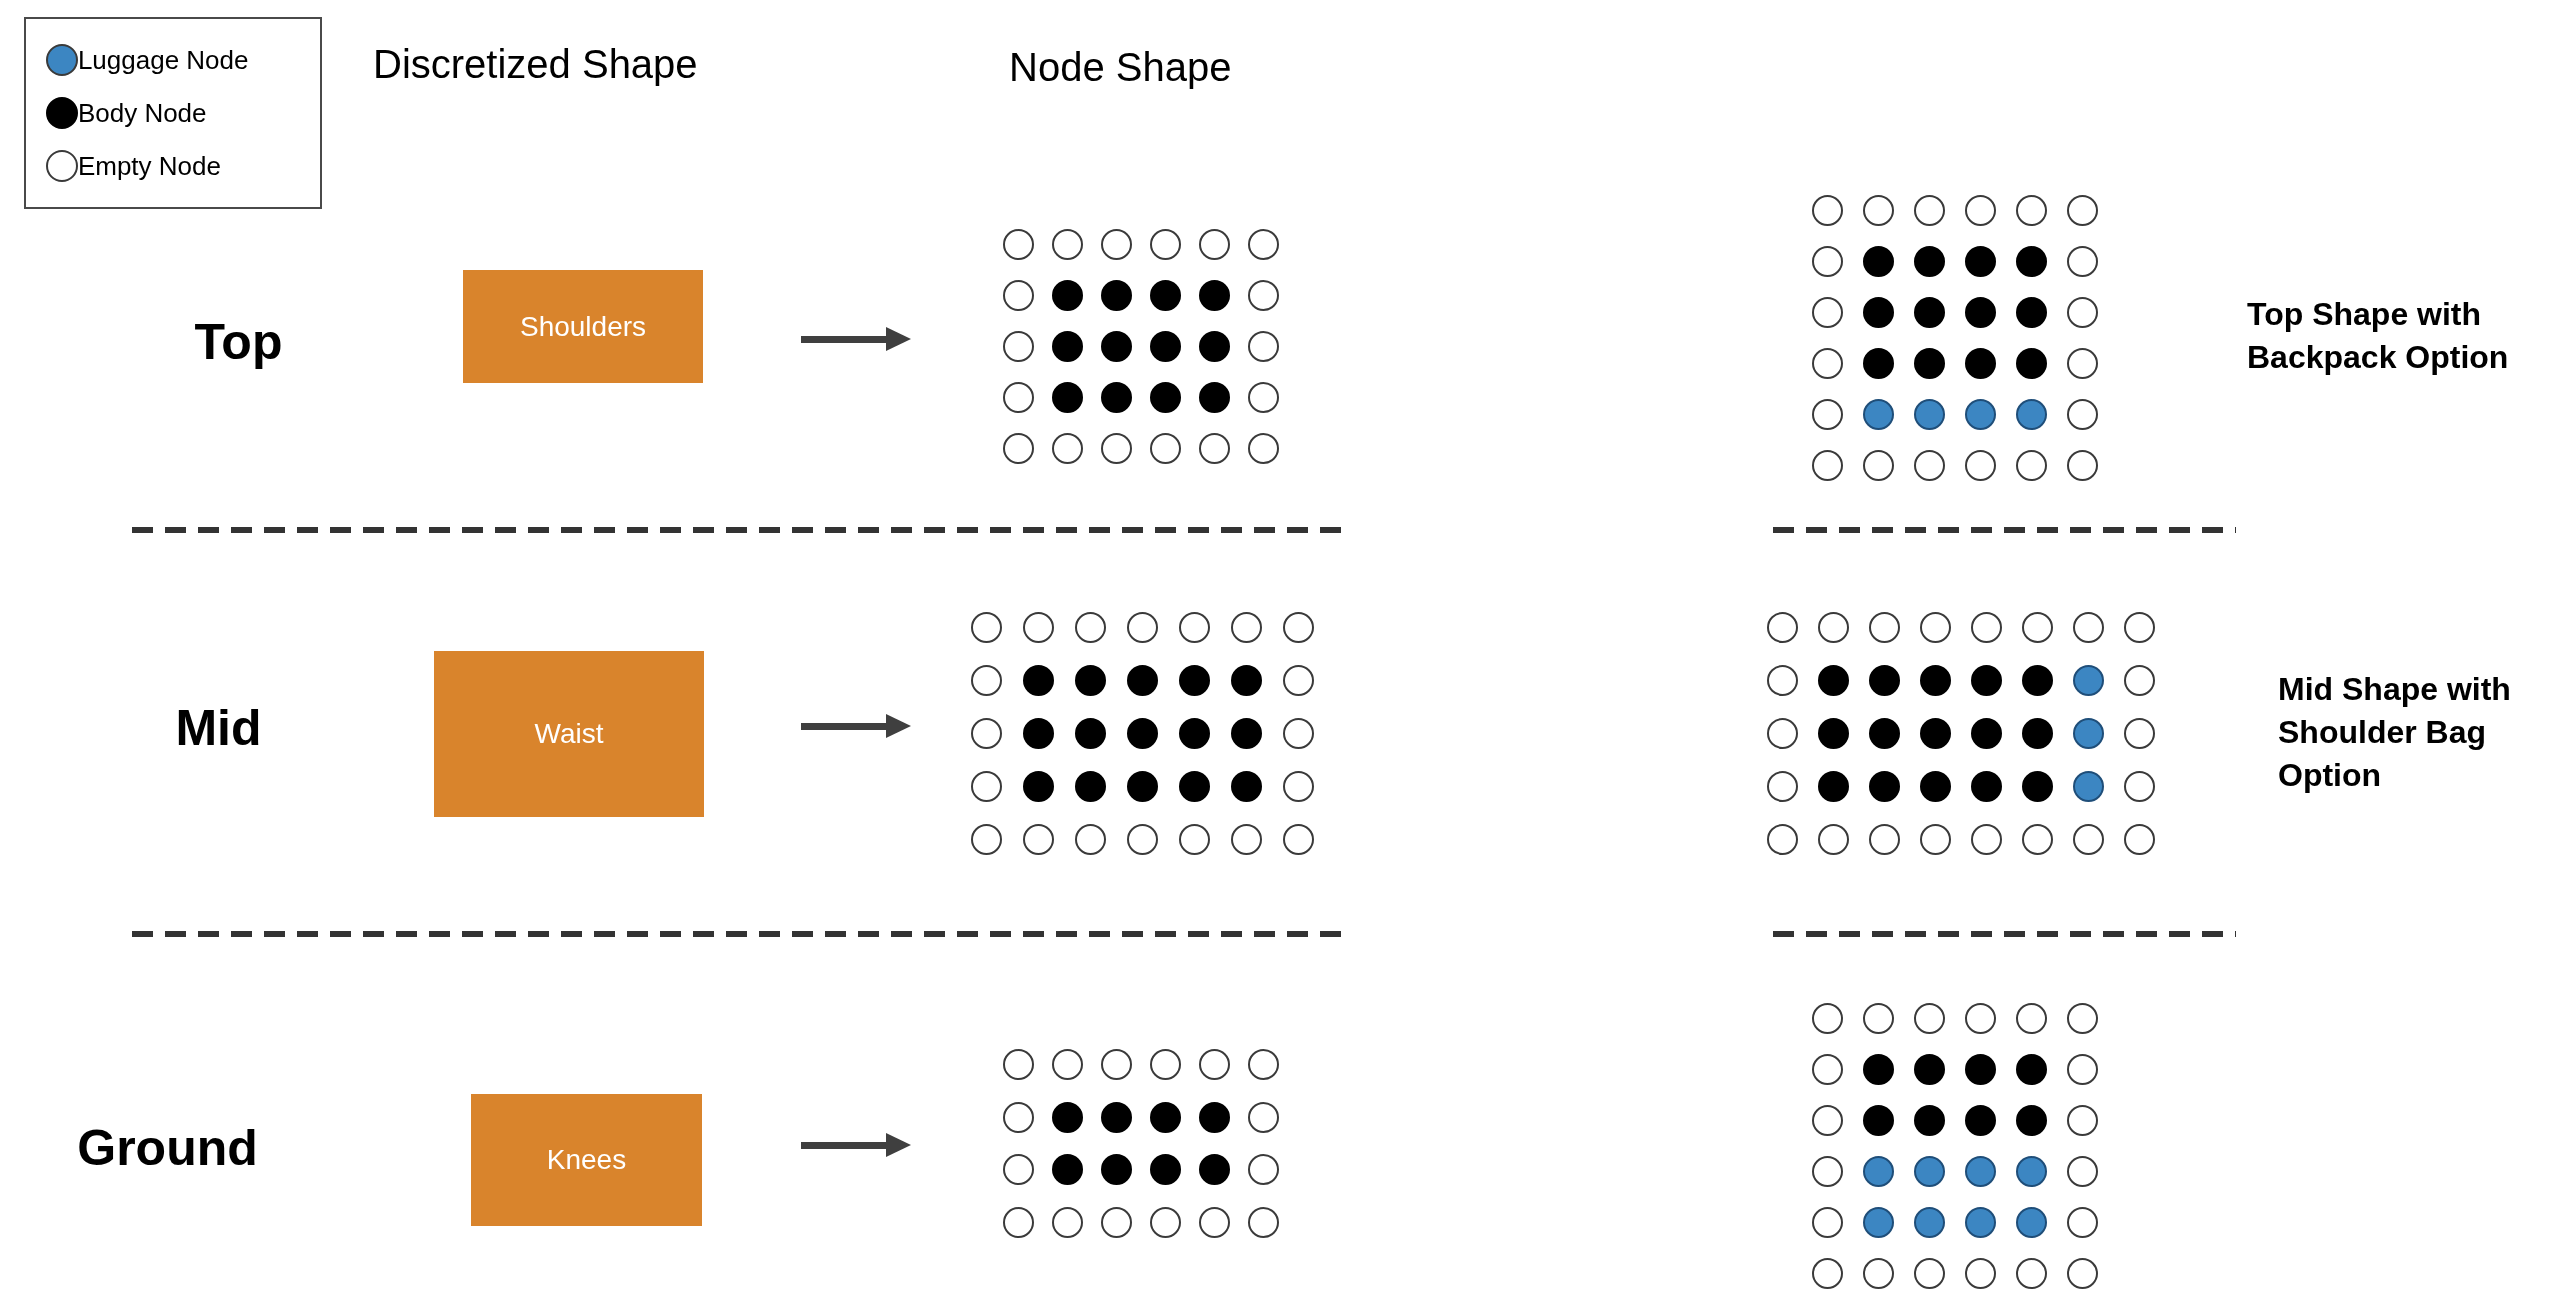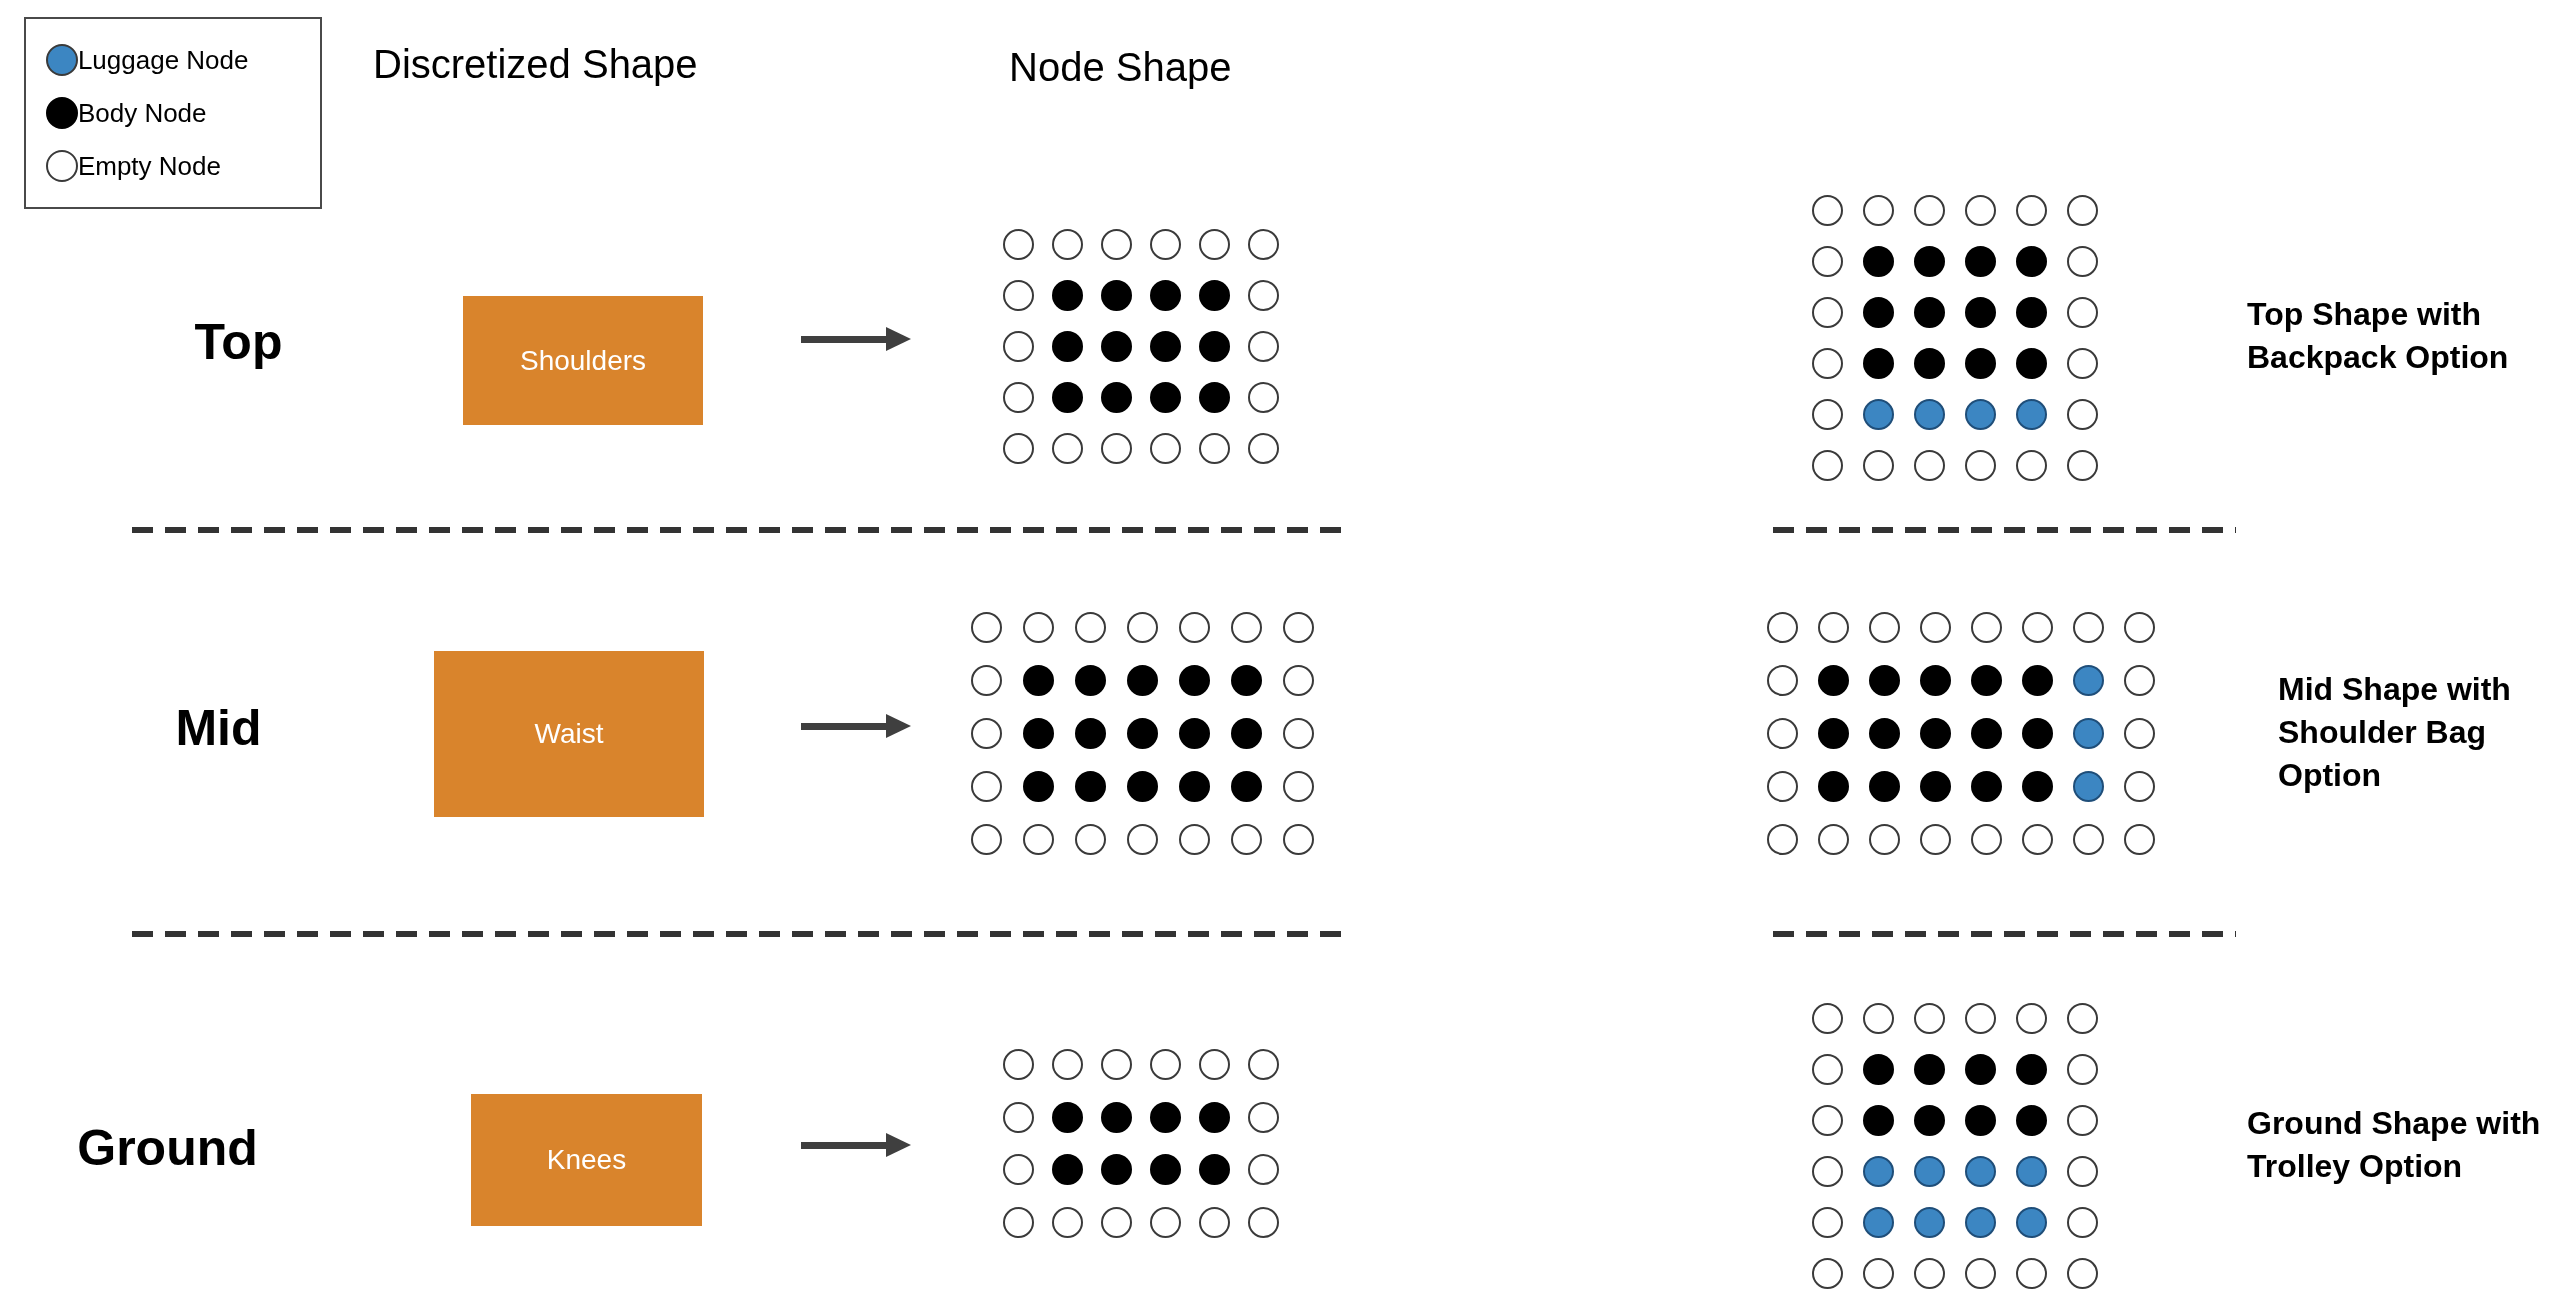--- a/index.html
+++ b/index.html
@@ -36,21 +36,21 @@
   .rl-top    { left:127px; top:317px; }
   .rl-mid    { left:107px; top:703px; }
   .rl-ground { left:56px;  top:1123px; }
 
   
   .shape-box {
     background:var(--box); color:#fff;
     display:flex; align-items:center; justify-content:center;
     font-size:28px; line-height:1;
   }
-  .box-top    { left:463px; top:296px;  width:240px; height:129px; }
+  .box-top    { left:463px; top:270px;  width:240px; height:113px; }
   .box-mid    { left:434px; top:651px;  width:270px; height:166px; }
   .box-ground { left:471px; top:1094px; width:231px; height:132px; }
 
   
   .arrow { width:110px; height:25px; }
   .arrow-top    { left:801px; top:327px; }
   .arrow-mid    { left:801px; top:714px; }
   .arrow-ground { left:801px; top:1133px; }
   .arrow-shaft { position:absolute; left:0; top:9px; width:86px; height:7px; background:var(--arrow); }
   .arrow-head  { position:absolute; right:0; top:0; width:0; height:0;
@@ -403,16 +403,15 @@
       </div>
       <div class="grid-row">
         <span class="node node-empty"></span>
         <span class="node node-empty"></span>
         <span class="node node-empty"></span>
         <span class="node node-empty"></span>
         <span class="node node-empty"></span>
         <span class="node node-empty"></span>
       </div>
     </div>
-  <div class="abs option-label ol-ground">Ground Shape with Trolley Option</div>
 
 </div>
 
 
 </body></html>

